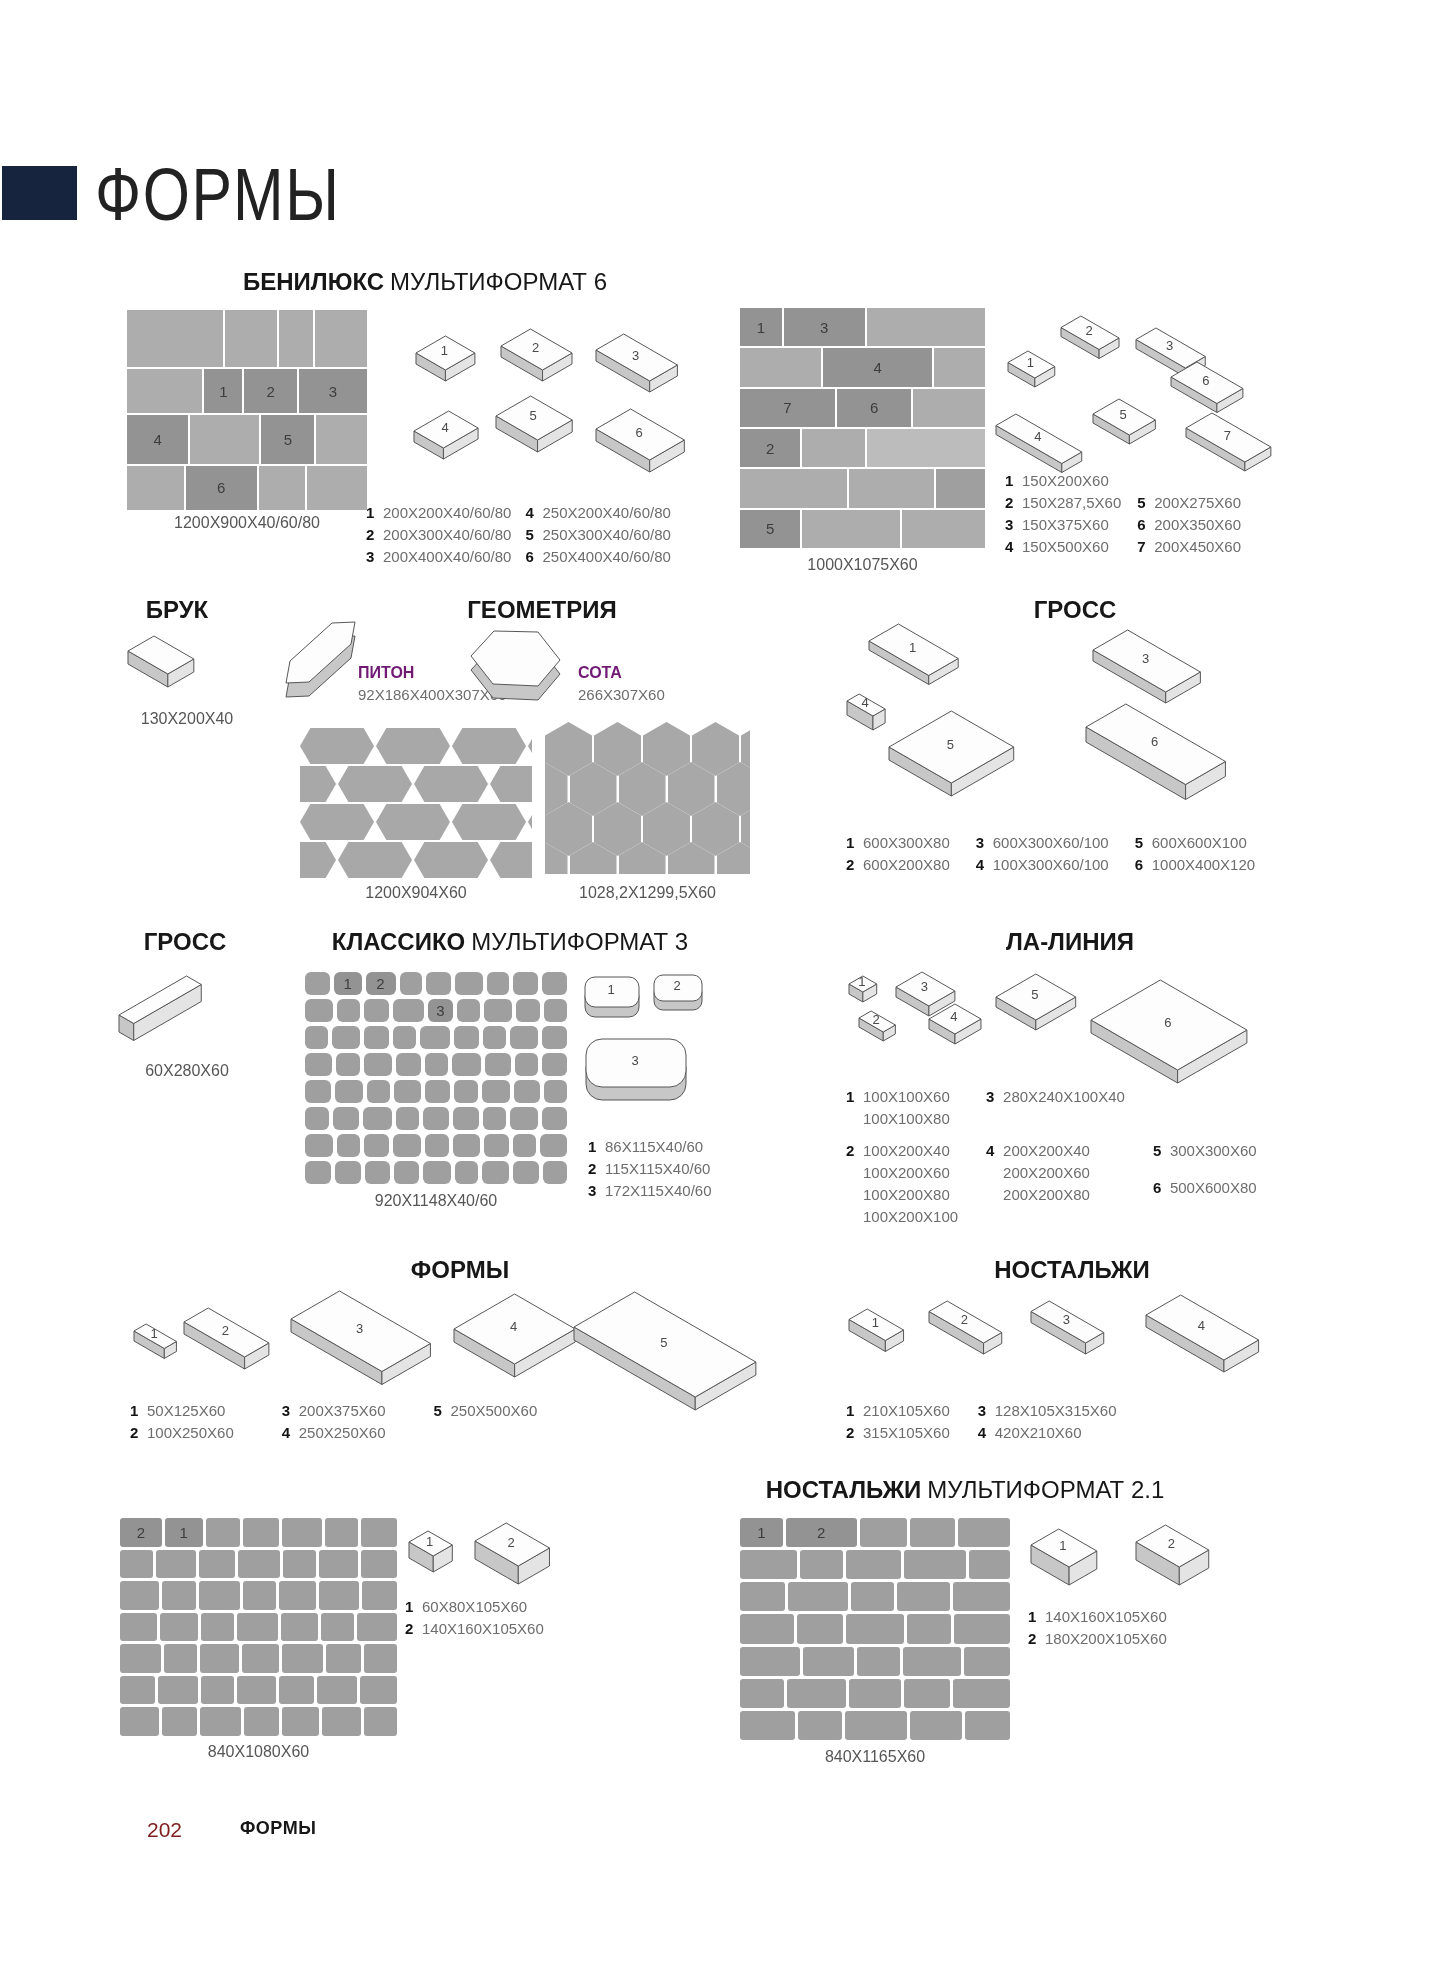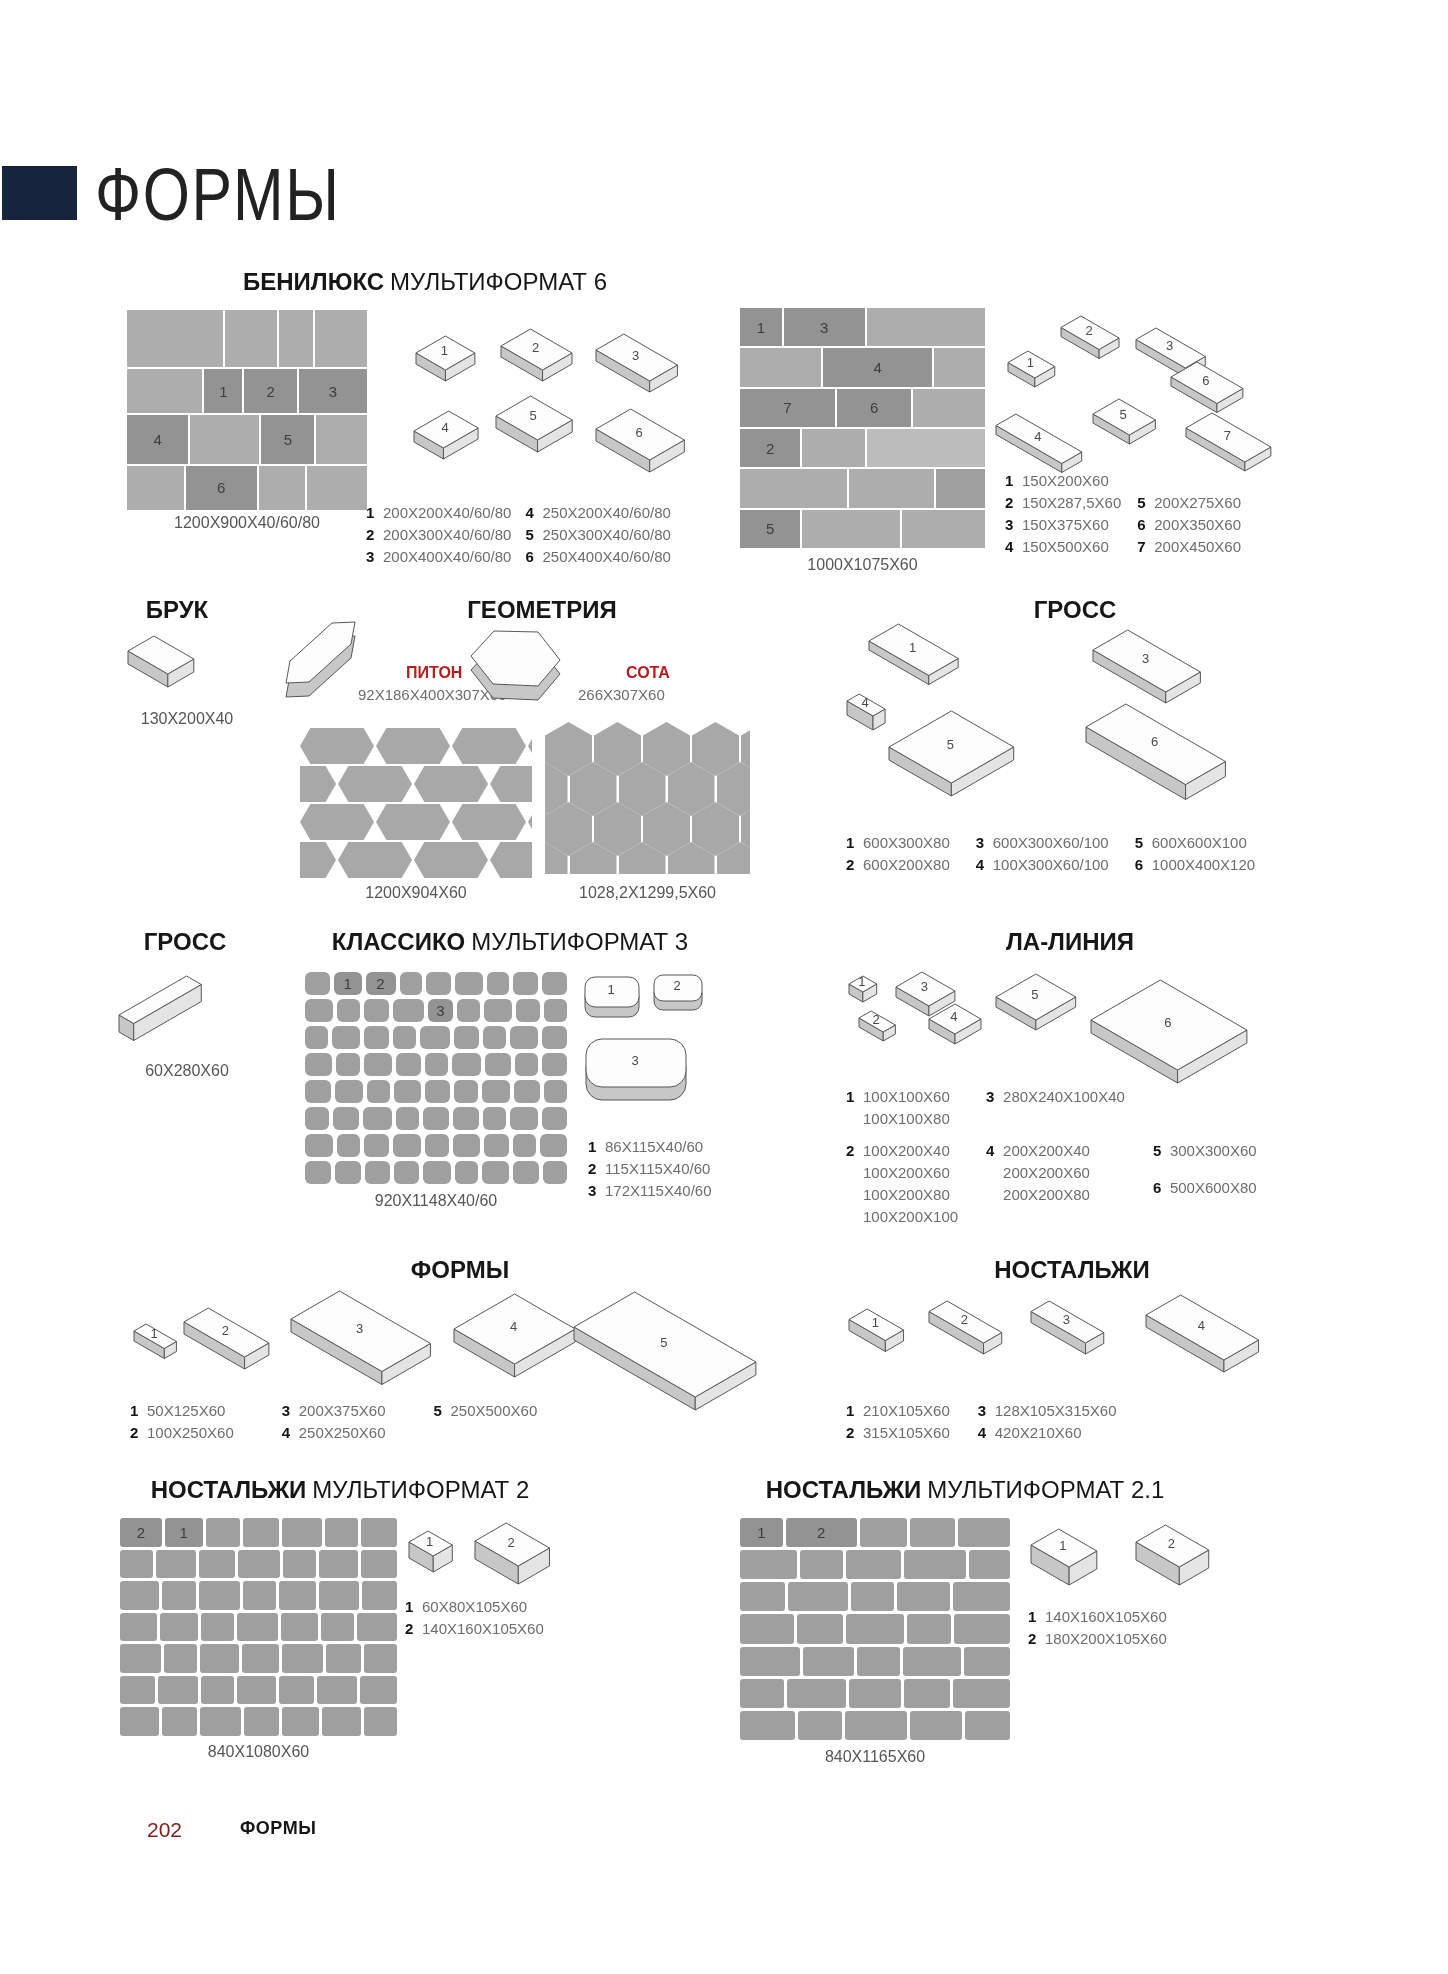--- a/index.html
+++ b/index.html
@@ -4,21 +4,21 @@
 <style>
   html,body{margin:0;padding:0;background:#fff;}
   .page{position:relative;width:1448px;height:1974px;background:#ffffff;overflow:hidden;
         font-family:"Liberation Sans", sans-serif;color:#1c1c1c;}
   .accent{position:absolute;left:2px;top:166px;width:75px;height:54px;}
   .title{position:absolute;left:95px;top:158px;margin:0;font-size:74px;font-weight:400;
          letter-spacing:2px;line-height:1;color:#222;transform:scaleX(0.82);transform-origin:left;}
   .sec-h{position:absolute;text-align:center;font-size:24px;white-space:nowrap;color:#171717;}
   .sec-h .b{font-weight:700;margin-right:6px;}
   .caption{position:absolute;font-size:16px;color:#565656;text-align:center;}
-  .side-label{position:absolute;font-size:16px;font-weight:700;color:#b91c1c;margin-left:48px;}
+  .side-label{position:absolute;font-size:16px;font-weight:700;color:#701a75;}
   .side-dims{position:absolute;font-size:15px;color:#6d6d6d;}
   
   .pattern{position:absolute;display:flex;flex-direction:column;gap:2px;}
   .p-row{display:flex;gap:2px;}
   .p-cell{display:flex;align-items:center;justify-content:center;font-size:15px;color:#3d3d3d;}
   .s-l{background:#adadad}.s-m{background:#9f9f9f}.s-d{background:#939393}.s-xl{background:#bcbcbc}
   .pattern.cobble{gap:4px}.pattern.cobble .p-row{gap:4px}.pattern.cobble .p-cell{border-radius:6px}
   .pattern.cobble2{gap:3px}.pattern.cobble2 .p-row{gap:3px}.pattern.cobble2 .p-cell{border-radius:3px}
   
   .shapes{position:absolute;}
@@ -829,23 +829,20 @@
           <span class="dn">3</span>
           <span class="dv">128X105X315X60</span>
         </div>
       <div class="di">
           <span class="dn">4</span>
           <span class="dv">420X210X60</span>
         </div>
     </div>
   </div>
 
-  <div class="sec-h" style="left:120px;top:1476px;width:440px">
-    <span class="b">НОСТАЛЬЖИ</span><span>МУЛЬТИФОРМАТ 2</span>
-  </div>
   <div class="pattern cobble2" style="left:120px;top:1518px;width:277px;height:218px">
       <div class="p-row" style="flex: 1 1 0%;">
         <div class="p-cell s-d" style="flex: 1.15 1 0%;">
           <span>2</span>
         </div>
         <div class="p-cell s-d" style="flex: 1.05 1 0%;">
           <span>1</span>
         </div>
         <div class="p-cell s-m" style="flex: 0.95 1 0%;"></div>
         <div class="p-cell s-m" style="flex: 1 1 0%;"></div>

